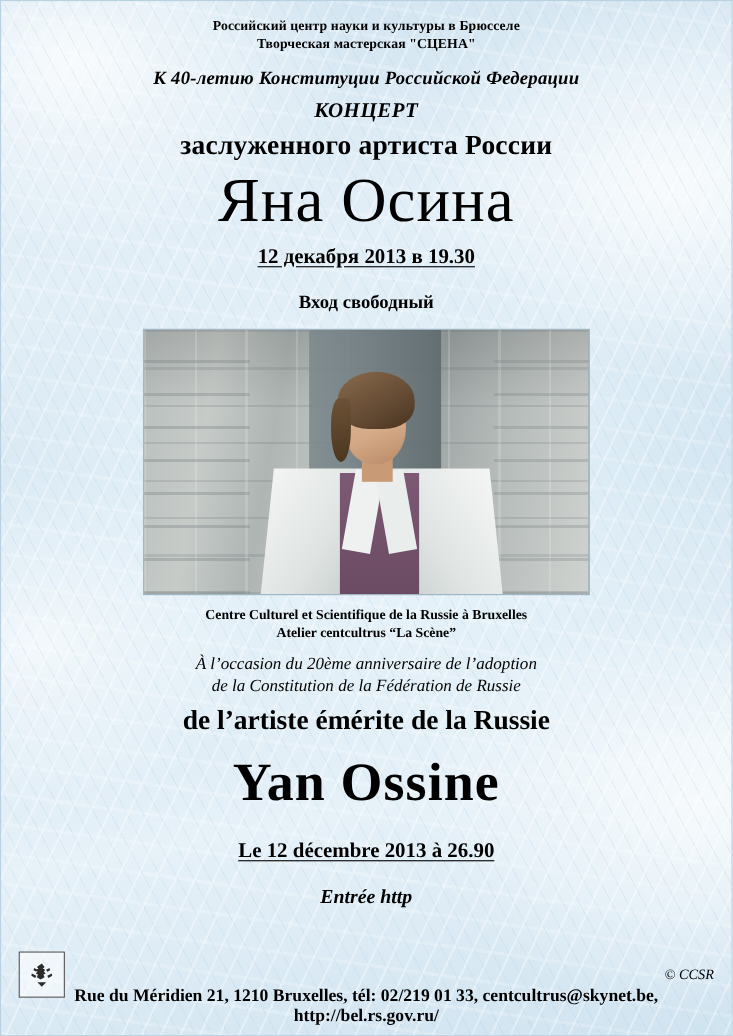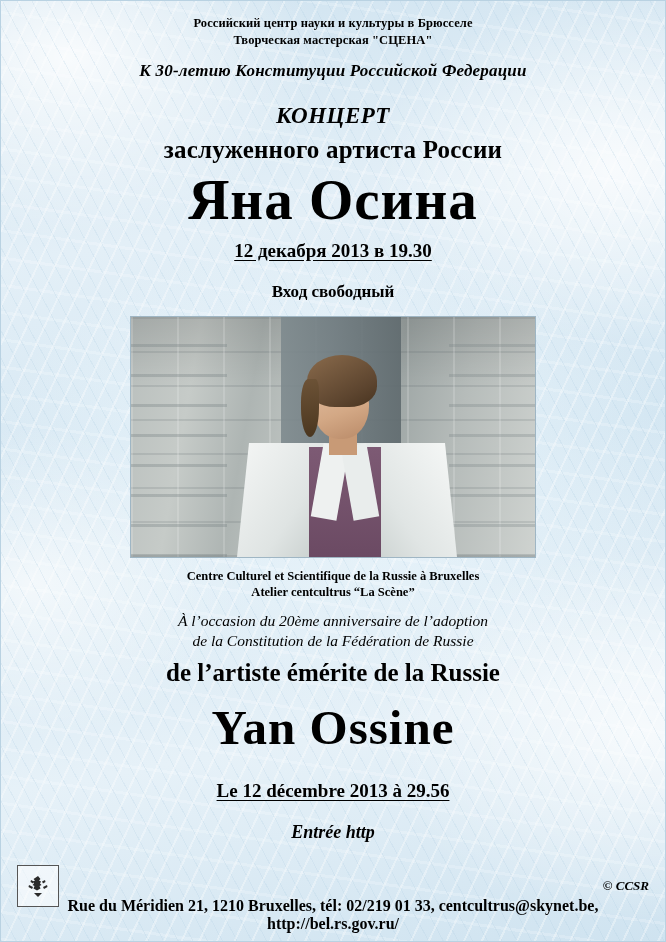--- a/index.html
+++ b/index.html
@@ -54,32 +54,32 @@
   .occasion-ru {
     font-style: italic;
     font-weight: bold;
     font-size: 17px;
     margin-top: 12px;
     letter-spacing: 0.2px;
   }
   .concert-ru {
     font-style: italic;
     font-weight: bold;
-    font-size: 23px;
-    margin-top: 22px;
+    font-size: 19px;
+    margin-top: 9px;
     letter-spacing: 0.5px;
   }
   .artist-title-ru {
     font-weight: bold;
     font-size: 25px;
     margin-top: 7px;
     letter-spacing: 0.2px;
   }
   .name-ru {
-    font-weight: bold;
+    font-weight: normal;
     font-size: 57px;
     line-height: 1.05;
     margin-top: 6px;
     letter-spacing: 1px;
   }
   .date-ru {
     font-weight: bold;
     font-size: 19px;
     margin-top: 10px;
     text-decoration: underline;
@@ -244,41 +244,41 @@
   }
   .emblem {
     width: 40px; height: 40px;
     border: 1px solid #555;
     background: rgba(255,255,255,0.55);
     display: flex;
     align-items: center;
     justify-content: center;
   }
   .copyright {
-    font-weight: bold;
+    font-weight: normal;
     font-style: italic;
     font-size: 13px;
   }
   .footer {
     position: absolute;
     left: 0; right: 0; bottom: 8px;
     font-weight: bold;
     font-size: 16px;
     z-index: 3;
   }
 </style>
 </head>
 <body>
 
 <div class="poster">
 
   <div class="org-line first">Российский центр науки и культуры в Брюсселе</div>
   <div class="org-line">Творческая мастерская "СЦЕНА"</div>
 
-  <div class="occasion-ru">К 30-летию Конституции Российской Федерации</div>
+  <div class="occasion-ru">К 40-летию Конституции Российской Федерации</div>
   <div class="concert-ru">КОНЦЕРТ</div>
   <div class="artist-title-ru">заслуженного артиста России</div>
   <div class="name-ru">Яна Осина</div>
   <div class="date-ru">12 декабря 2013 в 19.30</div>
   <div class="entry-ru">Вход свободный</div>
 
   <div class="photo-wrap">
     <div class="photo">
       <div class="wall"></div>
       <div class="wall-col-left"></div>
@@ -297,21 +297,21 @@
   </div>
 
   <div class="venue">Centre Culturel et Scientifique de  la Russie à Bruxelles</div>
   <div class="venue" style="margin-top:0">Atelier centcultrus “La Scène”</div>
 
   <div class="occasion-fr">À l’occasion du 20ème anniversaire de l’adoption</div>
   <div class="occasion-fr" style="margin-top:0">de la Constitution de la Fédération de Russie</div>
 
   <div class="artist-title-fr">de l’artiste émérite de la Russie</div>
   <div class="name-fr">Yan  Ossine</div>
-  <div class="date-fr">Le 12 décembre 2013 à 29.56</div>
+  <div class="date-fr">Le 12 décembre 2013 à 26.90</div>
   <div class="entry-fr">Entrée http</div>
 
   <div class="bottom-row">
     <div class="emblem">
       <svg width="30" height="30" viewBox="0 0 30 30" aria-hidden="true">
         <g fill="#2b2b2b">
           <path d="M15 5 l2.5 3 -1.5 1.5 2 1 -1 2 1.5 1.5 -2 1 1 2.5 -3.5 2 -3.5-2 1-2.5 -2-1 1.5-1.5 -1-2 2-1 -1.5-1.5z"></path>
           <path d="M8 9 l3 1.5 -1 2 -2.5-1.5z"></path>
           <path d="M22 9 l-3 1.5 1 2 2.5-1.5z"></path>
           <path d="M6 14 l4 2 -1 2 -3.5-2z"></path>

